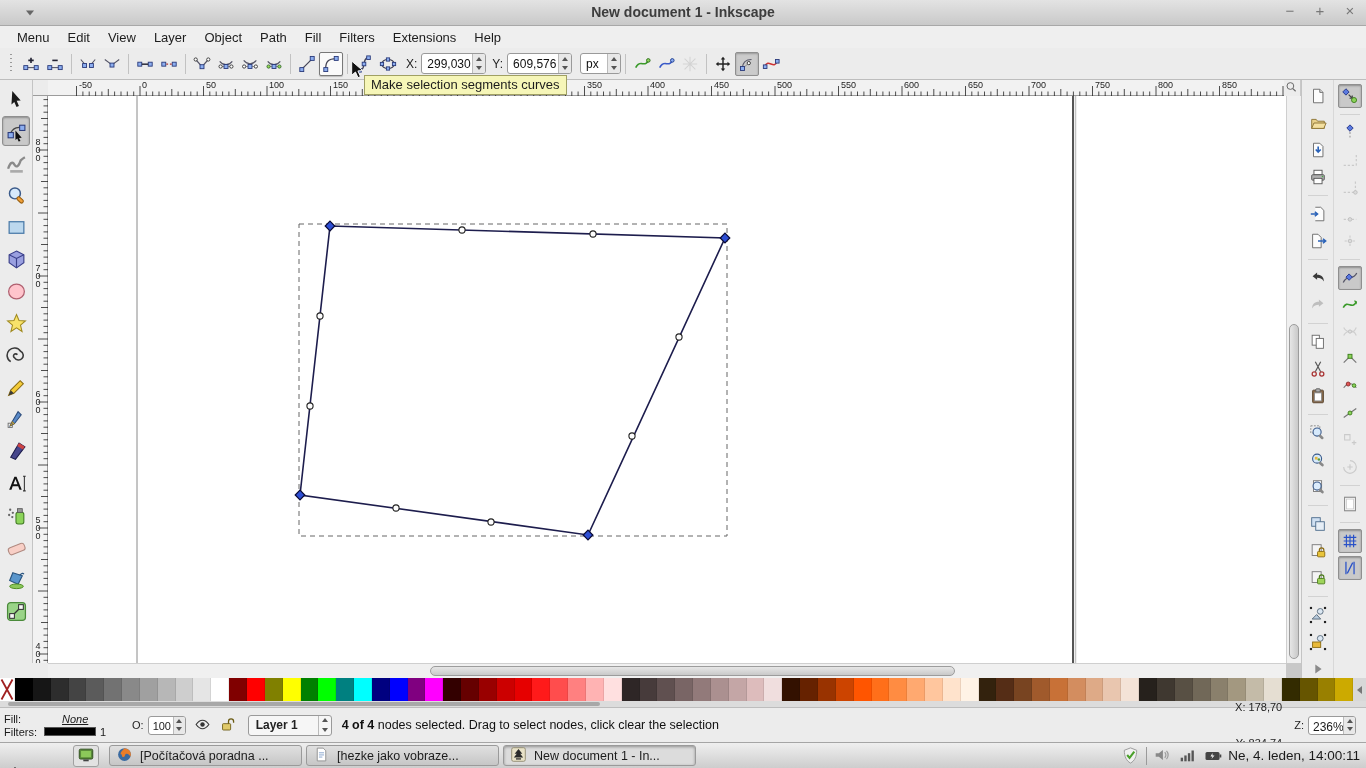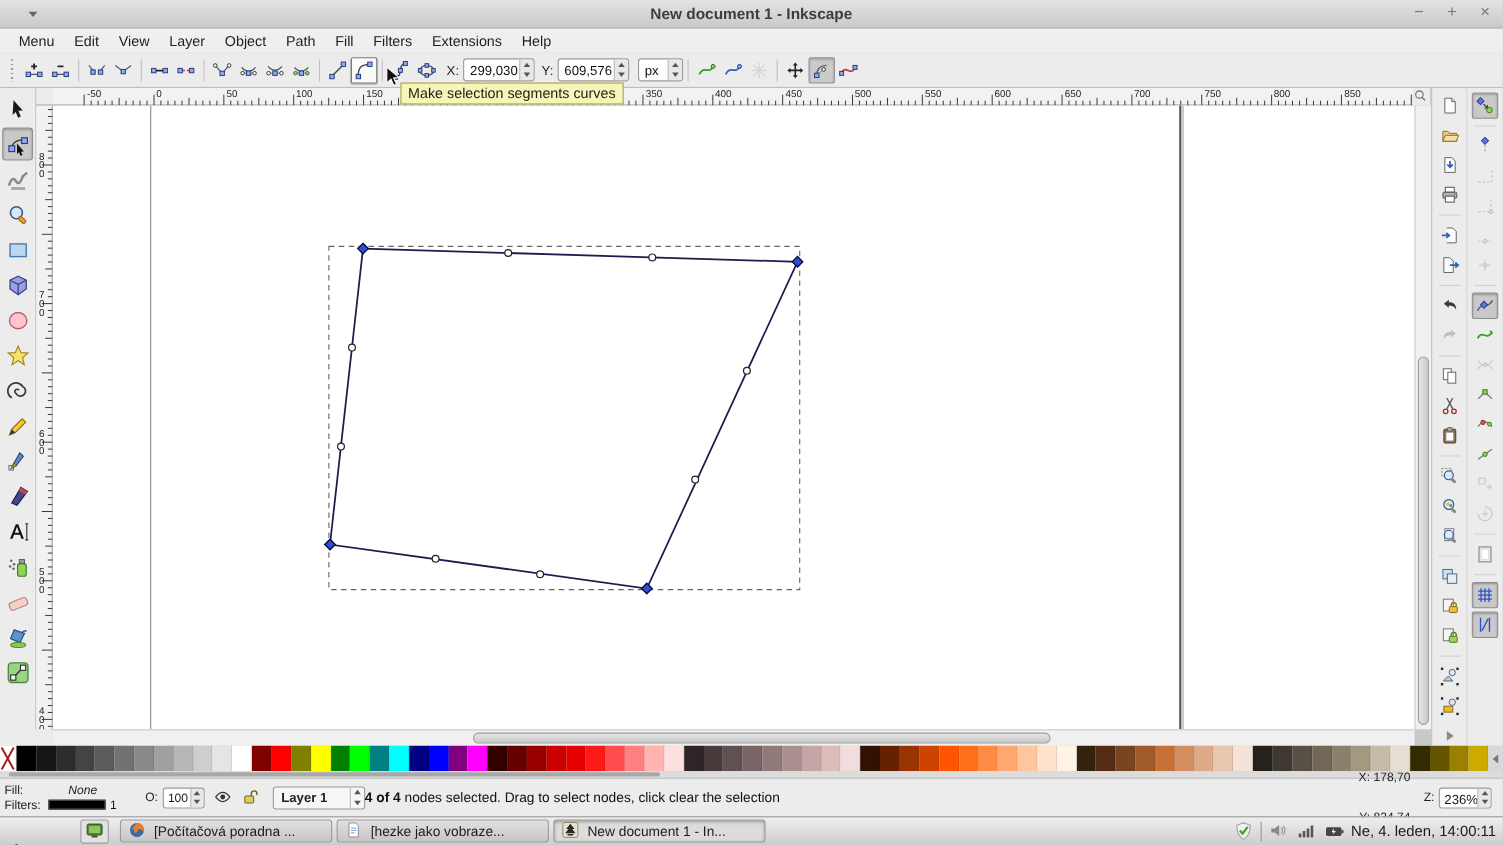--- a/index.html
+++ b/index.html
@@ -60,34 +60,34 @@
   .swatch.none { background:#fff; flex:0 0 14px; display:flex; align-items:center; justify-content:center; }
   #palette-arrow { flex:0 0 13px; background:#d8d8d8; display:flex; align-items:center; justify-content:center; }
   #palette-arrow .tri-l { width:0; height:0; border-top:4px solid transparent; border-bottom:4px solid transparent; border-right:5px solid #777; }
   #palette-scroll { left:0; top:701px; width:1366px; height:6px; background:#dcdcdc; }
   #palette-scroll .thumb { position:absolute; left:8px; top:1px; width:592px; height:4px; background:#a8a8a8; border-radius:2px; }
   
   #statusbar { left:0; top:707px; width:1366px; height:35px; background:#ececec; border-top:1px solid #bdbdbd; display:flex; align-items:center; font-size:11px; color:#1a1a1a; }
   #fs-block { display:flex; flex-direction:column; justify-content:center; gap:1px; padding-left:4px; width:120px; }
   .fs-row { display:flex; align-items:center; height:12px; }
   .fs-lab { width:40px; }
-  #fill-value { font-style:italic; margin-left:18px; }
+  #fill-value { font-style:italic; margin-left:18px;text-decoration:underline; }
   #stroke-swatch { width:52px; height:9px; background:#000; border:1px solid #555; }
   #stroke-width { margin-left:4px; }
   #opacity-wrap { display:flex; align-items:center; margin-left:6px; }
   .mini-spin { display:flex; height:19px; border:1px solid #9a9a9a; border-radius:3px; background:#fff; overflow:hidden; }
   .mini-spin .val { font-size:11px; padding:3px 2px 0 4px; width:24px; overflow:hidden; white-space:nowrap; }
   .mini-spin .btns { width:12px; border-left:1px solid #bbb; background:#e8e8e8; display:flex; flex-direction:column; }
   .mini-spin .btns i { flex:1; display:flex; align-items:center; justify-content:center; }
   .sb-icon { width:18px; height:18px; margin-left:8px; }
   #layer-combo { display:flex; align-items:center; height:21px; border:1px solid #9a9a9a; border-radius:3px; background:#f6f6f6; margin-left:10px; padding-left:7px; }
   #layer-combo .val { font-size:12px; font-weight:bold; color:#222; width:62px; }
   #layer-combo .btns { width:13px; height:100%; border-left:1px solid #bbb; display:flex; flex-direction:column; }
   #layer-combo .btns i { flex:1; display:flex; align-items:center; justify-content:center; }
-  #status-msg { font-size:12.5px; margin-left:0; color:#111; white-space:nowrap; }
+  #status-msg { font-size:12.5px; margin-left:10px; color:#111; white-space:nowrap; }
   #coords { margin-left:auto; text-align:right; font-size:11px; line-height:12px; color:#222; white-space:pre; }
   #zoom-wrap { display:flex; align-items:center; margin:0 10px 0 6px; }
   #zoom-wrap .mini-spin .val { width:34px; font-size:12px; }
   
   #taskbar { left:0; top:742px; width:1366px; height:26px; background:linear-gradient(#efefef,#cdcdcd); border-top:1px solid #a5a5a5; display:flex; align-items:center; }
   #menu-btn { display:flex; align-items:center; gap:5px; padding:0 8px 0 6px; height:100%;margin-top:38px; }
   #menu-btn span { font-size:14px; color:#222; }
   .tb-icon { width:19px; height:19px; flex:none; }
   #showdesk-btn { width:26px; height:22px; display:flex; align-items:center; justify-content:center; border:1px solid #a0a0a0; border-radius:3px; background:#e2e2e2; margin-right:10px; }
   .task { width:193px; height:21px; display:flex; align-items:center; gap:5px; border:1px solid #9a9a9a; border-radius:3px; background:linear-gradient(#e0e0e0,#c6c6c6); margin-right:4px; padding:0 6px; }

